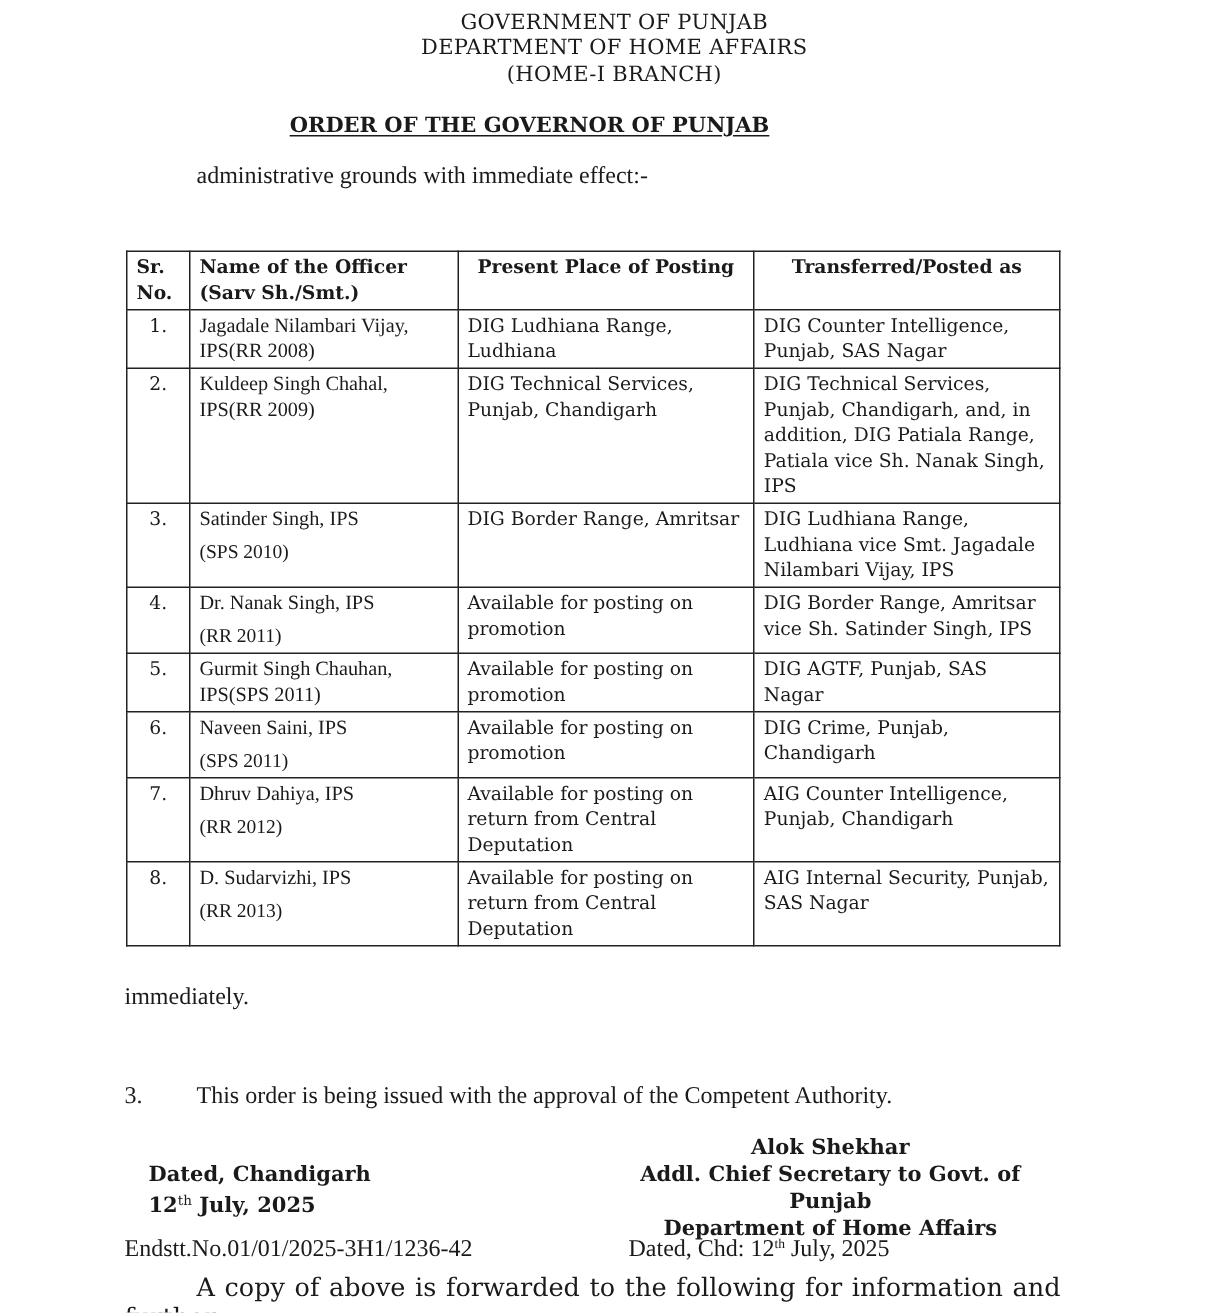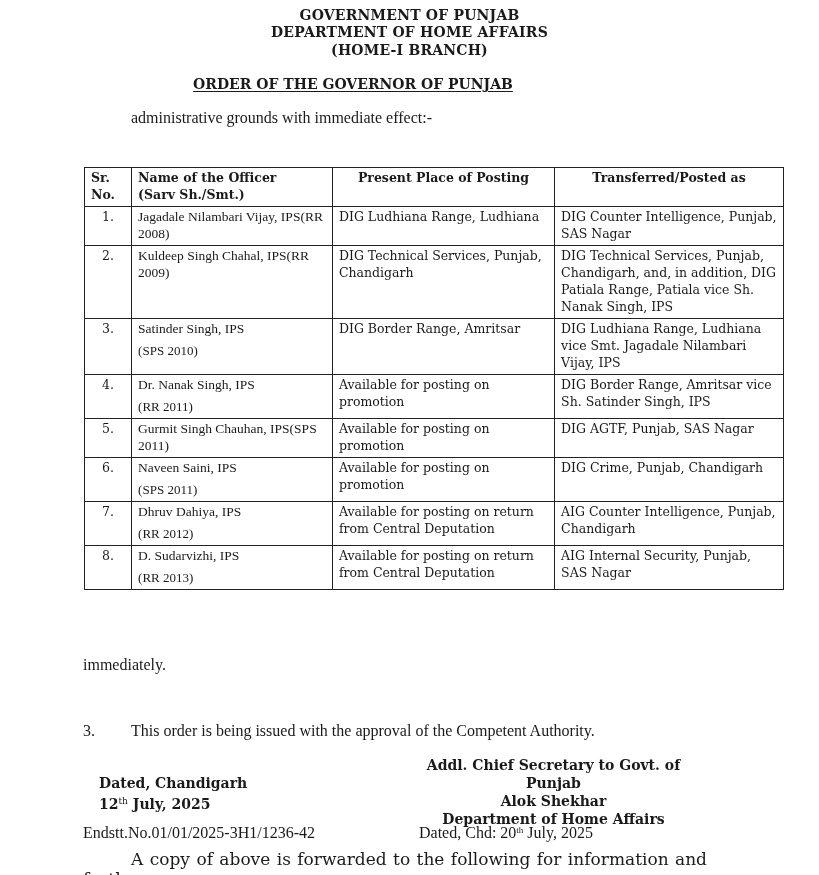--- a/index.html
+++ b/index.html
@@ -1,30 +1,30 @@
 <!DOCTYPE html>
 <html><head>
   <meta charset="utf-8">
   <style>
     html, body { margin: 0; padding: 0; background: #ffffff; }
     body {
       width: 819px; height: 875px; overflow: hidden; position: relative;
       font-family: "DejaVu Serif", serif; color: #1a1a1a;
     }
-    .hdr { position: absolute; left: 0; width: 819px; text-align: center; font-weight: bold; font-size: 14px; line-height: 19px; letter-spacing: 0.2px; }
+    .hdr { position: absolute; left: 0; width: 819px; text-align: center; font-weight: normal; font-size: 14px; line-height: 19px; letter-spacing: 0.2px; }
     .hdr1 { top: 6px; }
     .hdr2 { top: 23px; }
     .hdr3 { top: 41px; }
     .order-title { position: absolute; top: 76px; left: 0; width: 706px; text-align: center; font-weight: bold; font-size: 14px; }
     .order-title span { text-decoration: underline; text-underline-offset: 2px; }
     .para { position: absolute; left: 83px; width: 624px; font-family: "Liberation Serif", serif; font-size: 16px; line-height: 24px; text-align: justify; text-align-last: left; }
     .p-intro { top: 106px; text-indent: 48px; }
     .p-intro .l1 { display: block; text-align: justify; text-align-last: justify; }
     table {
-      position: absolute; top: 167px; left: 84px; width: 700px;
+      position: absolute; top: 167px; left: 84px; width: 623px;
       border-collapse: collapse; font-size: 12.5px;
     }
     th, td { border: 1.3px solid #222; vertical-align: top; padding: 1px 6px 3px 6px; line-height: 17px; }
     th { font-weight: bold; text-align: left; font-size: 12.5px; }
     th.center { text-align: center; }
     td.sr { text-align: center; padding-left: 2px; padding-right: 2px; }
     td .sub { display: block; margin-top: 5px; font-family: "Liberation Serif", serif; font-size: 13px; }
     td .srf { font-family: "Liberation Serif", serif; font-size: 13.5px; }
     col.c1 { width: 42px; } col.c2 { width: 179px; } col.c3 { width: 198px; } col.c4 { width: 204px; }
     .p2 { top: 653px; }
@@ -120,26 +120,26 @@
 
 <div class="para p2">
   <span>immediately.</span>
 </div>
 
 <div class="para p3">
   <span class="num">3.</span><span>This order is being issued with the approval of the Competent Authority.</span>
 </div>
 
 <div class="sig sig-right">
+  <div>Alok Shekhar</div>
   <div>Addl. Chief Secretary to Govt. of Punjab</div>
-  <div>Alok Shekhar</div>
   <div>Department of Home Affairs</div>
 </div>
 
 <div class="sig sig-left">
   <div>Dated, Chandigarh</div>
   <div><span>12</span><sup>th</sup><span> July, 2025</span></div>
 </div>
 
 <div class="endst">Endstt.No.01/01/2025-3H1/1236-42</div>
-<div class="endst-date"><span>Dated, Chd: 20</span><sup>th</sup><span> July, 2025</span></div>
+<div class="endst-date"><span>Dated, Chd: 12</span><sup>th</sup><span> July, 2025</span></div>
 
 <div class="copy">A copy of above is forwarded to the following for information and further</div>
 
 </body></html>

